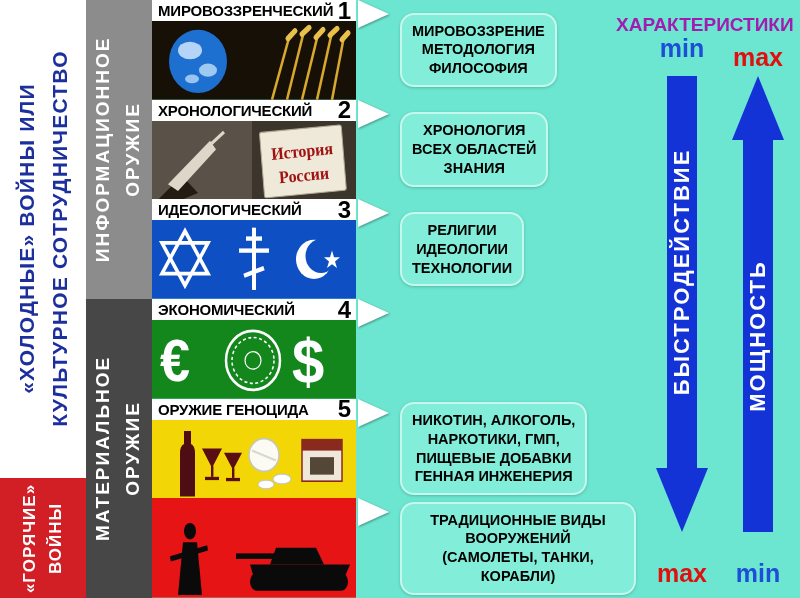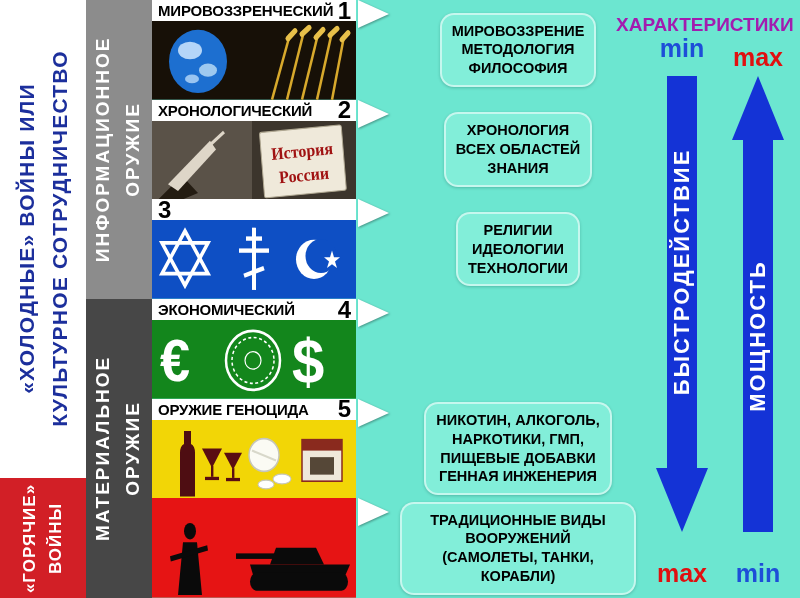--- a/index.html
+++ b/index.html
@@ -36,21 +36,21 @@
   .prio-number{font-weight:900;font-size:24px;color:#000;}
   .prio-icon{flex:1;position:relative;overflow:hidden;}
   .prio-icon svg{position:absolute;inset:0;width:100%;height:100%;display:block;}
 
   .arrow-cell{width:44px;flex-shrink:0;position:relative;}
   .row-arrow{position:absolute;left:2px;top:0;width:0;height:0;
              border-top:14px solid transparent;border-bottom:14px solid transparent;
              border-left:31px solid #ffffff;
              filter:drop-shadow(1.5px 1.5px 1px rgba(0,0,0,0.35));}
 
-  .desc-cell{flex:1;display:flex;align-items:center;justify-content:center;
+  .desc-cell{flex:1;display:flex;align-items:center;
              padding:4px 6px 4px 0;min-width:0;}
   .desc-box{display:inline-block;background:#82eed9;border:2px solid rgba(255,255,255,0.55);
             border-radius:14px;padding:7px 10px;box-shadow:0 1px 3px rgba(0,60,50,0.25);}
   .desc-text{font-weight:bold;font-size:14.5px;line-height:1.3;color:#000;
              white-space:pre-line;text-align:center;display:block;}
 
   
   .col-chars{position:relative;width:158px;flex-shrink:0;}
   .chars-title{position:absolute;top:14px;left:-26px;right:0;text-align:left;
                font-weight:bold;font-size:19px;color:#a21caf;white-space:nowrap;}
@@ -181,20 +181,21 @@
           <span class="desc-text">ХРОНОЛОГИЯ
 ВСЕХ ОБЛАСТЕЙ
 ЗНАНИЯ</span>
         </div>
       </div>
     </div>
 
     <div class="prio-row">
       <div class="prio-block">
         <div class="prio-header">
+          <span class="prio-label">ИДЕОЛОГИЧЕСКИЙ</span>
           <span class="prio-number">3</span>
         </div>
         <div class="prio-icon">
           <svg viewBox="0 0 204 72" preserveAspectRatio="none">
             <rect width="204" height="72" fill="#0e4fc4"></rect>
             <g stroke="#ffffff" stroke-width="3.5" fill="none">
               <polygon points="33,10 56,49 10,49"></polygon>
               <polygon points="33,60 10,21 56,21"></polygon>
             </g>
             <g stroke="#ffffff" stroke-width="4">

